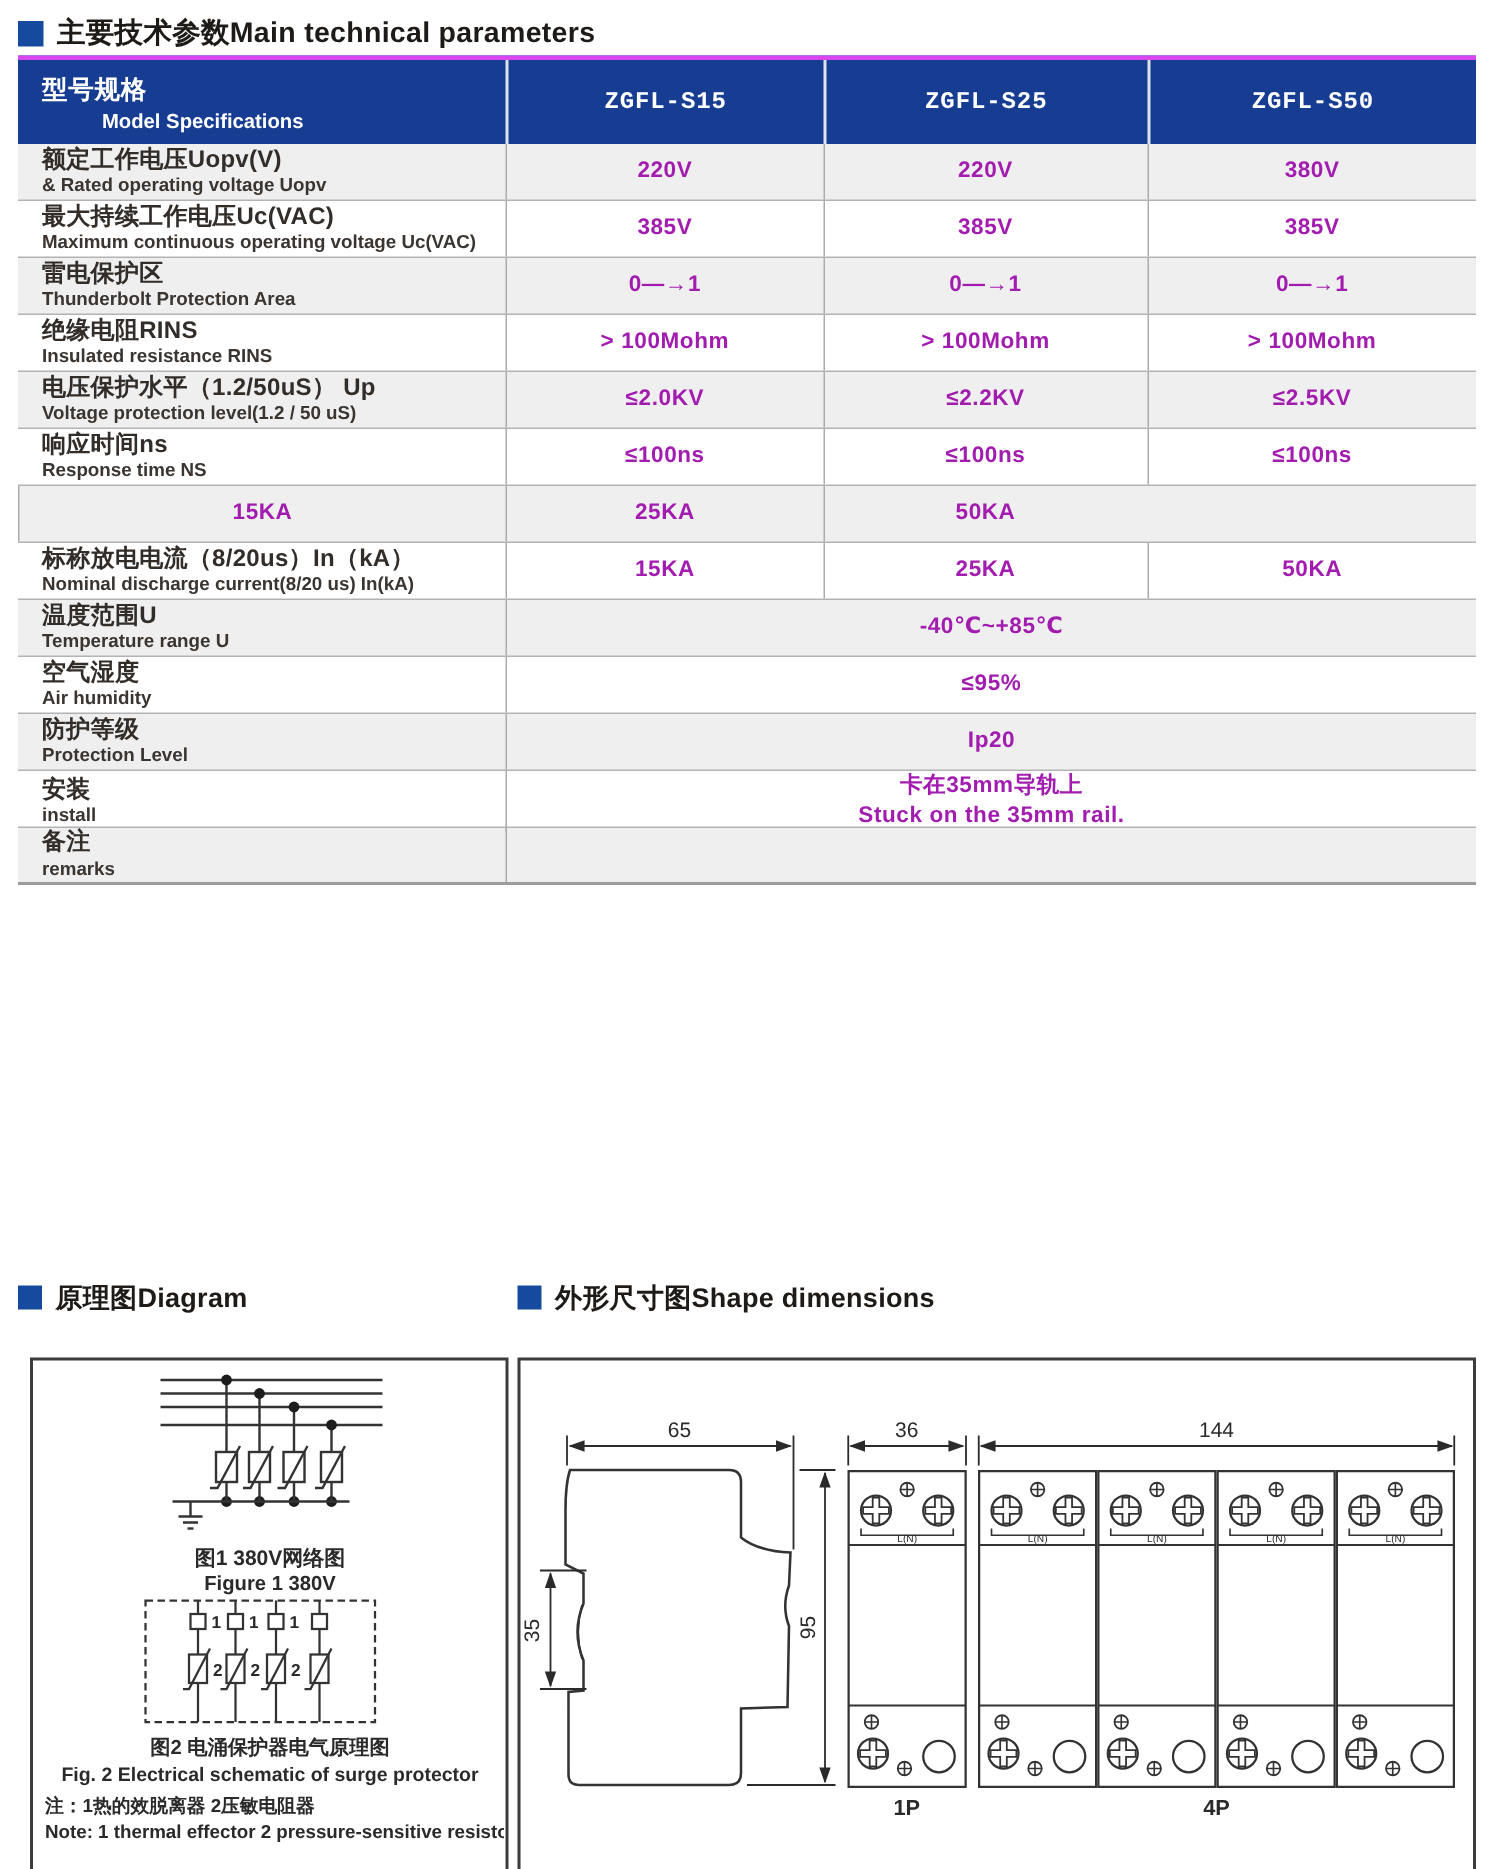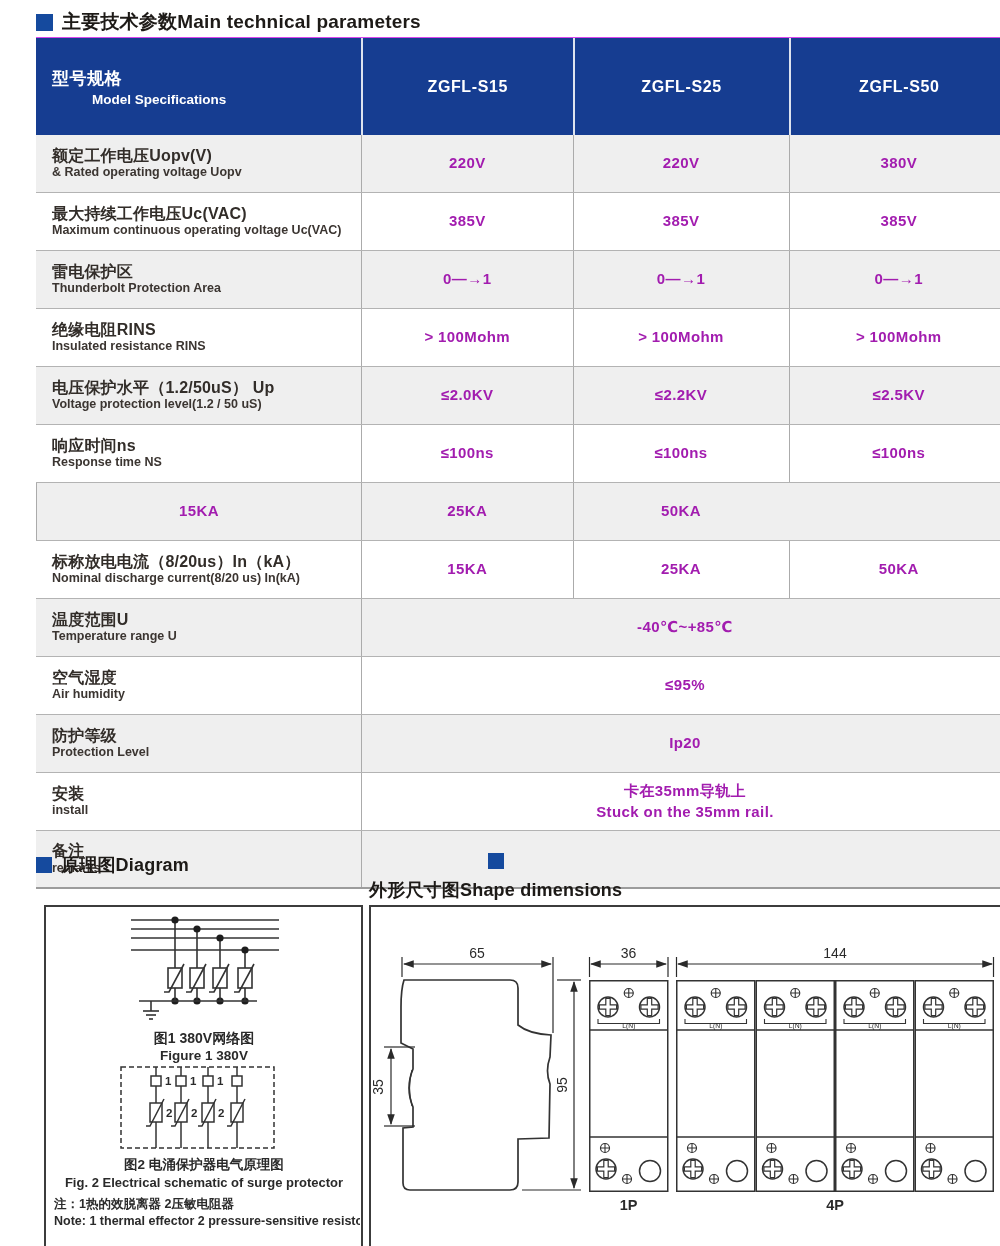--- a/index.html
+++ b/index.html
@@ -1,41 +1,41 @@
 <!DOCTYPE html>
 <html><head>
 <meta charset="utf-8">
 <style>
   html,body{margin:0;padding:0;background:#ffffff;}
   body{
     width:1000px;height:1246px;position:relative;
     font-family:"Liberation Sans","DejaVu Sans",sans-serif;
     color:#2e2a27;-webkit-font-smoothing:antialiased;
   }
-  .abs{position:absolute;margin-left:24px;}
+  .abs{position:absolute;}
   
   .sec-title{display:flex;align-items:center;gap:9px;}
   .sec-square{width:17px;height:17px;background:#154a9e;flex:0 0 auto;}
   .sec-text{font-size:19px;font-weight:700;color:#1d1a17;letter-spacing:.2px;}
   
   .spec-table{left:12px;top:37px;width:972px;}
   .t-header{
     display:grid;grid-template-columns:325px 211.5px 216px 219.5px;
-    background:#163d91;color:#fff;height:98px;border-top:1px solid #d946ef;
+    background:#163d91;color:#fff;height:59px;border-top:3px solid #d946ef;
     box-sizing:border-box;
   }
   .t-header .hcell{display:flex;flex-direction:column;justify-content:center;box-sizing:border-box;}
-  .t-header .hcell + .hcell{border-left:2px solid #dde3ee;align-items:center;}
+  .t-header .hcell + .hcell{border-left:2px solid #dde3ee;align-items:center;font-family:Liberation Mono, monospace;}
   .h-label{padding-left:16px;}
   .h-zh{font-size:17px;font-weight:700;letter-spacing:.5px;}
   .h-en{font-size:13.5px;font-weight:600;margin-top:2px;padding-left:40px;}
   .h-model{font-size:16px;font-weight:700;letter-spacing:.6px;}
   .t-row{
     display:grid;grid-template-columns:325px 211.5px 216px 219.5px;
-    height:58px;border-bottom:1.6px solid #b3b3b3;box-sizing:border-box;background:#fff;
+    height:38px;border-bottom:1.6px solid #b3b3b3;box-sizing:border-box;background:#fff;
   }
   .t-row.alt{background:#efefef;}
   .t-row.spanrow{grid-template-columns:325px 647px;}
   .t-row:last-child{border-bottom:2.5px solid #9c9c9c;}
   .cell-label{display:flex;flex-direction:column;justify-content:center;padding-left:16px;box-sizing:border-box;}
   .lbl-zh{font-size:16px;font-weight:700;color:#322d29;line-height:1.15;letter-spacing:.2px;}
   .lbl-en{font-size:12.5px;font-weight:600;color:#3b3531;line-height:1.2;}
   .cell-val{
     display:flex;flex-direction:column;align-items:center;justify-content:center;
     border-left:1.4px solid #ababab;font-size:15px;font-weight:600;color:#a21caf;
@@ -175,21 +175,21 @@
         <div class="lbl-en">remarks</div>
       </div>
     <div class="cell-val"></div>
   </div>
 </div>
 
 <div class="abs sec-title" style="left:12px;top:853px;">
   <div class="sec-square" style="width:16px;height:16px;"></div>
   <div class="sec-text" style="font-size:18px;">原理图Diagram</div>
 </div>
-<div class="abs sec-title" style="left:345px;top:853px;flex-direction:column;">
+<div class="abs sec-title" style="left:345px;top:853px;">
   <div class="sec-square" style="width:16px;height:16px;"></div>
   <div class="sec-text" style="font-size:18px;">外形尺寸图Shape dimensions</div>
 </div>
 
 <div class="abs fig-box" style="left:20px;top:905px;width:319px;height:346px;">
 <svg width="314" height="321" viewBox="0 0 314 321">
   <defs>
     <g id="varistor">
       <rect x="-7" y="-10" width="14" height="20" fill="#fff" stroke="#333" stroke-width="1.6"></rect>
       <path d="M -11 14 h 5 L 9 -14" fill="none" stroke="#333" stroke-width="1.6"></path>

